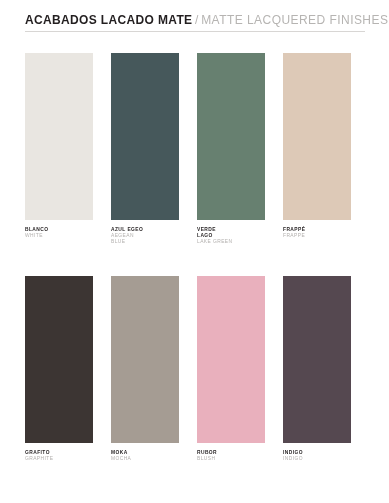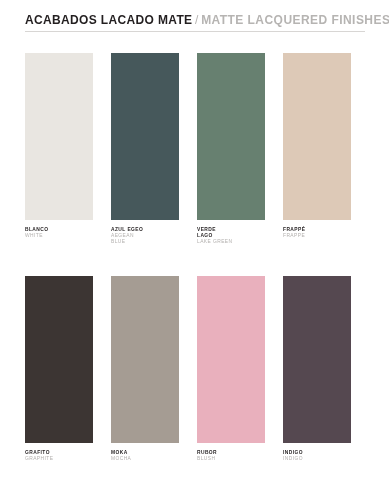--- a/index.html
+++ b/index.html
@@ -40,21 +40,21 @@
     font-weight: bold;
     color: #231f20;
   }
   .title-sep {
     color: #b6b4b2;
     font-weight: normal;
     margin: 0 2.5px;
   }
   .title-en {
     color: #b6b4b2;
-    font-weight: bold;
+    font-weight: normal;
     letter-spacing: 0.45px;
   }
   .header-rule {
     margin-top: 4px;
     height: 1px;
     background: #d8d6d4;
     width: 340px;
   }
 
   

